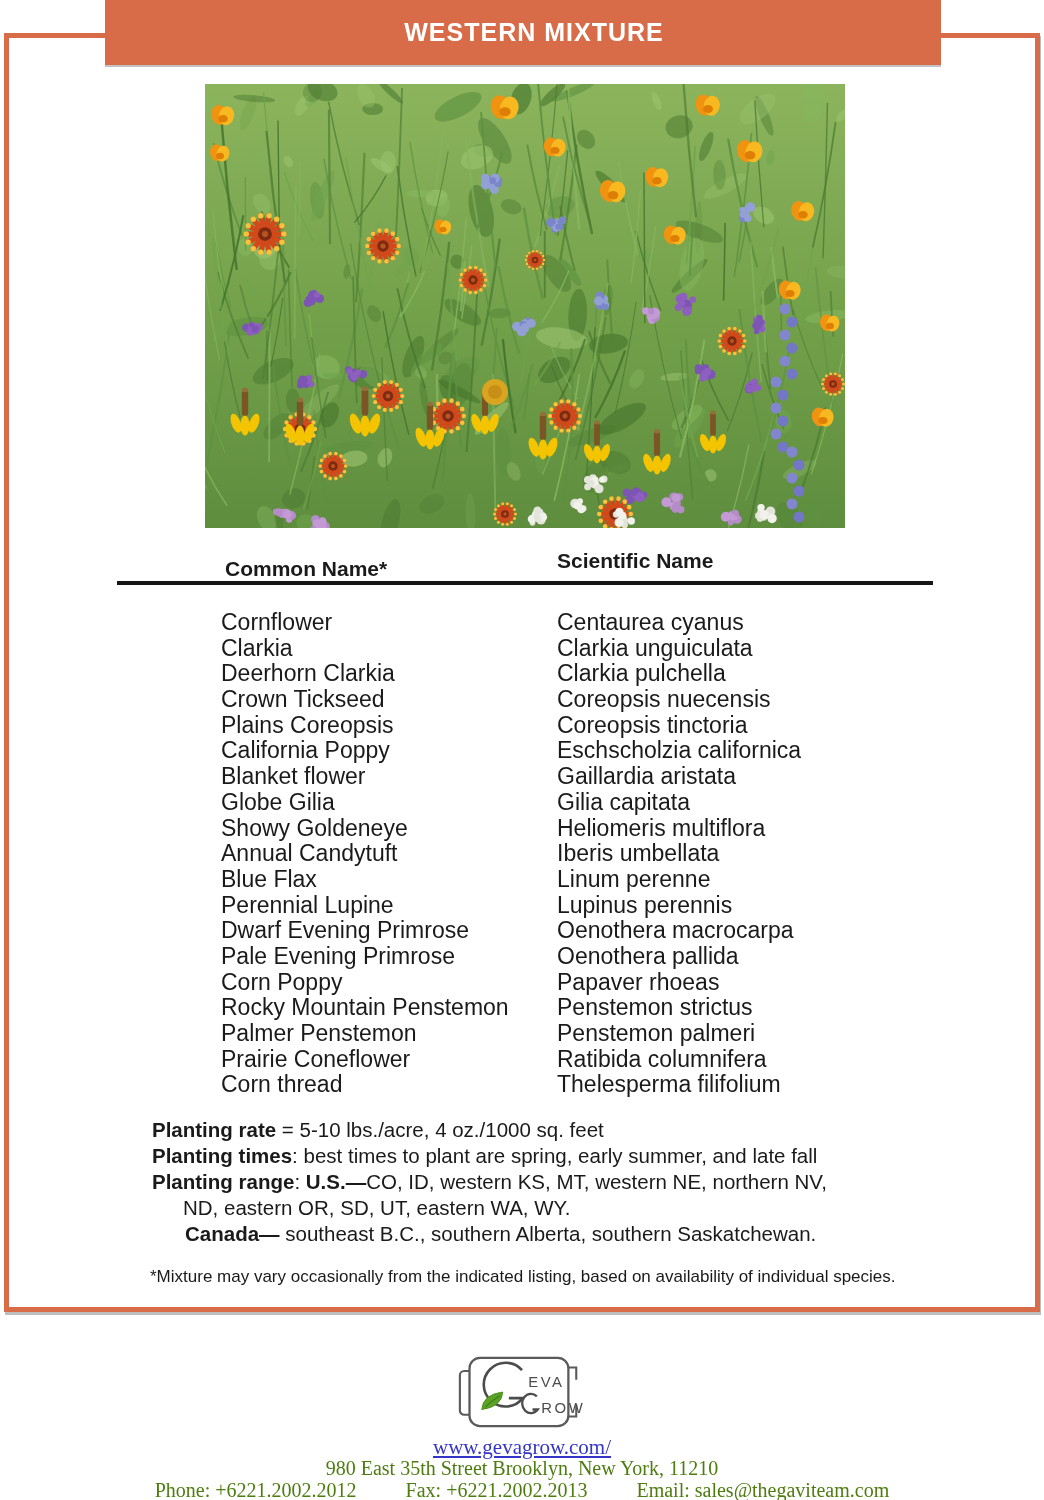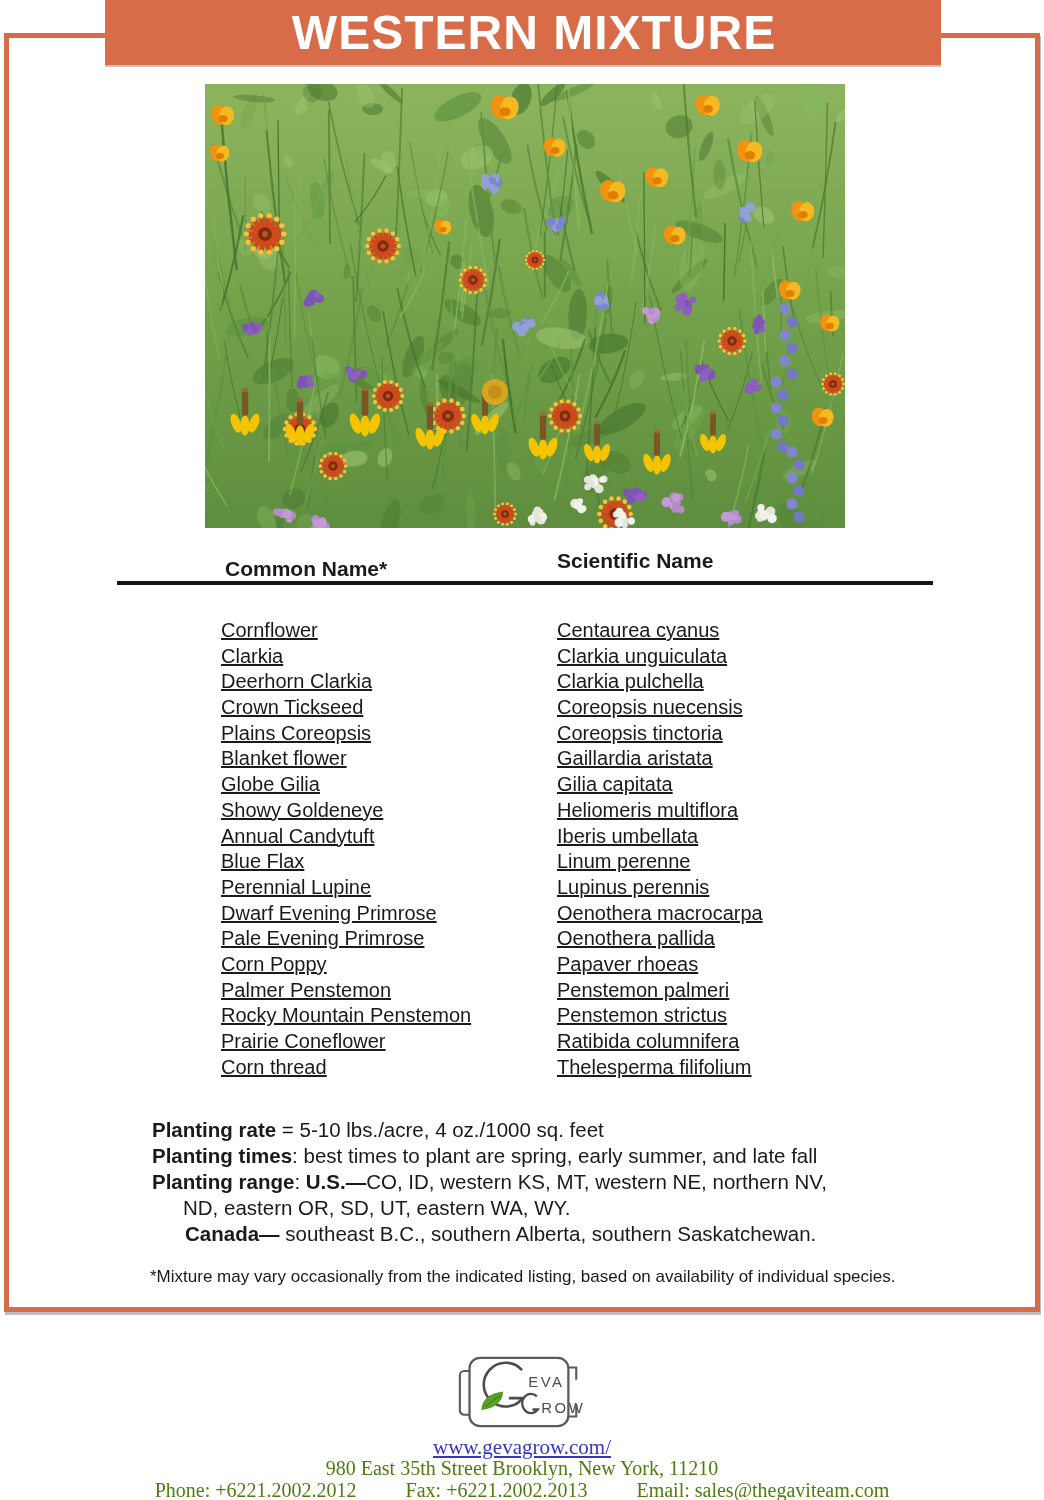--- a/index.html
+++ b/index.html
@@ -20,21 +20,21 @@
   }
 
   
   .banner {
     position:absolute; left:105px; top:0; width:836px; height:65px;
     background:var(--accent); z-index:3;
     display:flex; align-items:center; justify-content:center;
     box-shadow:0 2px 0 rgba(120,120,120,.45);
   }
   .banner h1 {
-    color:#ffffff; font-size:48px; font-weight:bold; letter-spacing:1px;
+    color:#ffffff; font-size:25px; font-weight:bold; letter-spacing:1px;
     white-space:nowrap;
     margin-left:22px;
   }
 
   
   .photo {
     position:absolute; left:205px; top:84px; width:640px; height:444px;
     z-index:2; display:block;
   }
 
@@ -44,21 +44,21 @@
   .col-headers .c1 { left:225px;margin-top:8px; }
   .col-headers .c2 { left:557px; }
   .rule {
     position:absolute; left:117px; top:581px; width:816px; height:4px;
     background:#161616; z-index:2;
   }
 
   
   .species { position:absolute; left:0; top:602px; width:100%; z-index:2; }
   .species .row { position:relative; height:25.7px; }
-  .species .row span { position:absolute; top:16px; font-size:20px; line-height:25.7px; white-space:nowrap;text-decoration:underline; }
+  .species .row span { position:absolute; top:8px; font-size:23px; line-height:25.7px; white-space:nowrap; }
   .species .common { left:221px; }
   .species .sci { left:557px; }
 
   
   .planting { position:absolute; left:152px; top:1117px; width:810px; z-index:2; }
   .planting p { font-size:20.5px; line-height:26px; white-space:nowrap; }
   .planting b { font-weight:bold; }
   .planting .indent1 { padding-left:31px; }
   .planting .indent2 { padding-left:33px; }
 
@@ -1169,20 +1169,24 @@
     </div>
     <div class="row">
       <span class="common">Crown Tickseed</span>
       <span class="sci">Coreopsis nuecensis</span>
     </div>
     <div class="row">
       <span class="common">Plains Coreopsis</span>
       <span class="sci">Coreopsis tinctoria</span>
     </div>
     <div class="row">
+      <span class="common">California Poppy</span>
+      <span class="sci">Eschscholzia californica</span>
+    </div>
+    <div class="row">
       <span class="common">Blanket flower</span>
       <span class="sci">Gaillardia aristata</span>
     </div>
     <div class="row">
       <span class="common">Globe Gilia</span>
       <span class="sci">Gilia capitata</span>
     </div>
     <div class="row">
       <span class="common">Showy Goldeneye</span>
       <span class="sci">Heliomeris multiflora</span>
@@ -1205,26 +1209,26 @@
     </div>
     <div class="row">
       <span class="common">Pale Evening Primrose</span>
       <span class="sci">Oenothera pallida</span>
     </div>
     <div class="row">
       <span class="common">Corn Poppy</span>
       <span class="sci">Papaver rhoeas</span>
     </div>
     <div class="row">
+      <span class="common">Rocky Mountain Penstemon</span>
+      <span class="sci">Penstemon strictus</span>
+    </div>
+    <div class="row">
       <span class="common">Palmer Penstemon</span>
       <span class="sci">Penstemon palmeri</span>
-    </div>
-    <div class="row">
-      <span class="common">Rocky Mountain Penstemon</span>
-      <span class="sci">Penstemon strictus</span>
     </div>
     <div class="row">
       <span class="common">Prairie Coneflower</span>
       <span class="sci">Ratibida columnifera</span>
     </div>
     <div class="row">
       <span class="common">Corn thread</span>
       <span class="sci">Thelesperma filifolium</span>
     </div>
   </div>

